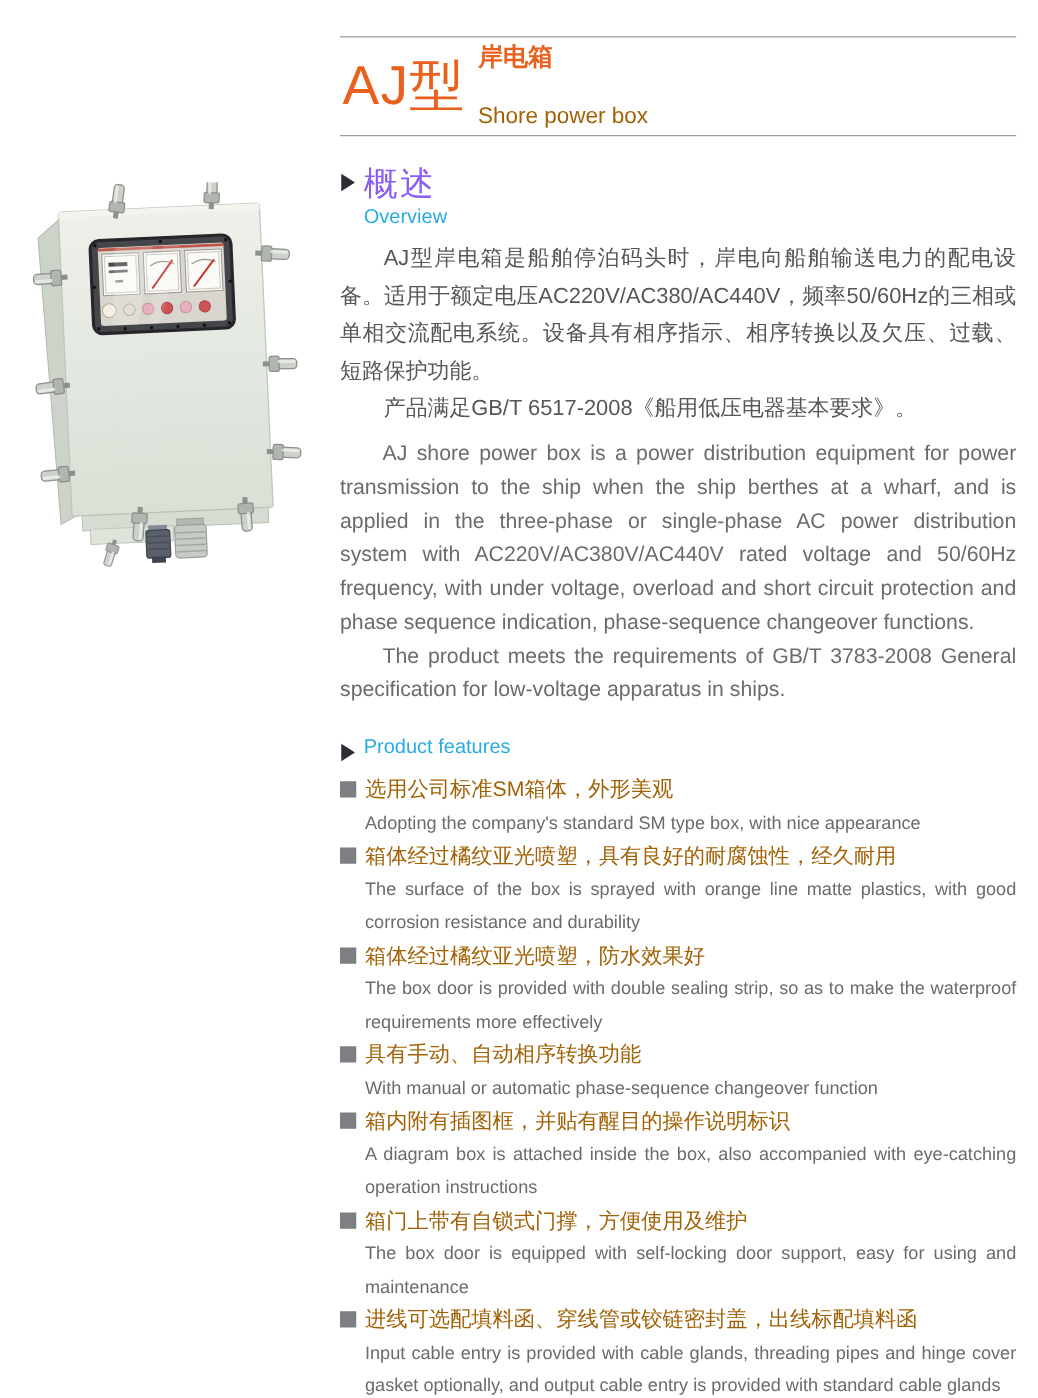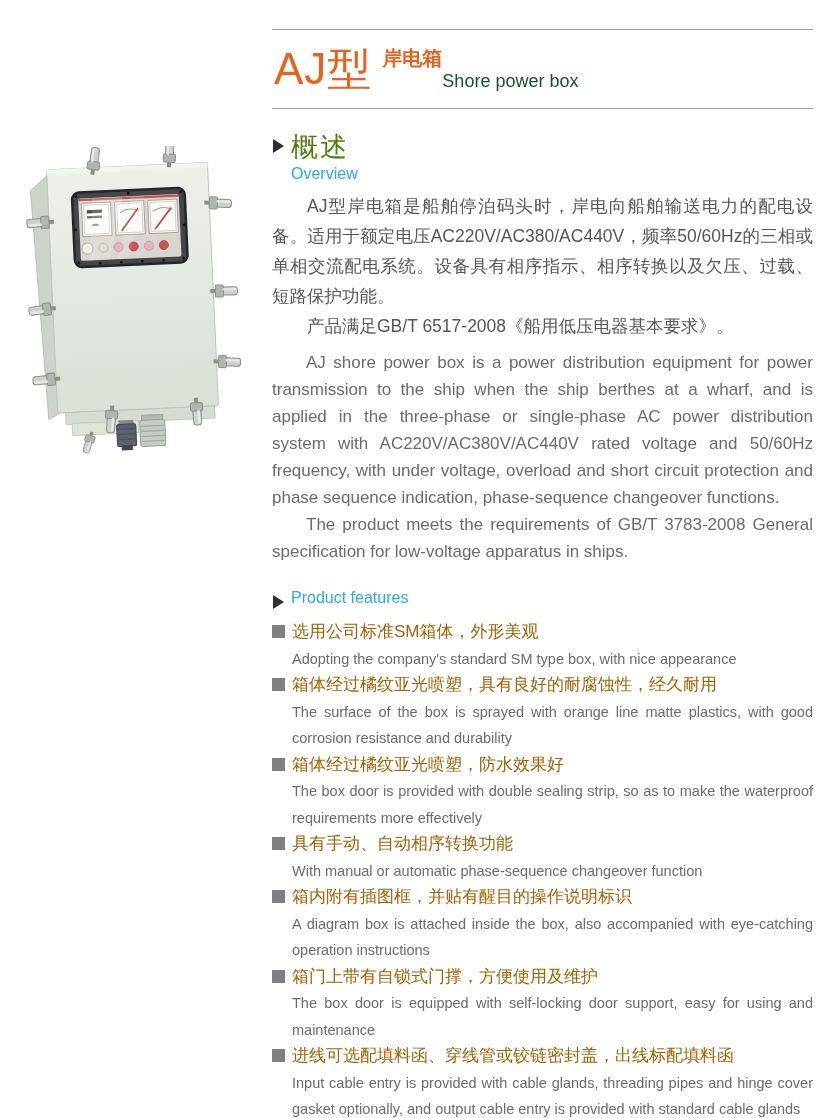--- a/index.html
+++ b/index.html
@@ -9,28 +9,28 @@
   
   .photo{position:absolute;left:14px;top:146px;width:252px;height:314px;}
 
   
   .content{position:absolute;left:272px;top:0;width:541px;}
   .rule{border-top:1.5px solid #9c9ea0;height:0;}
   .rule-top{margin-top:29px;}
 
   .title-row{display:flex;align-items:center;height:78px;padding-left:2px;}
   .model{font-size:44px;line-height:44px;color:#e9611f;letter-spacing:1px;}
-  .subtitle{margin-left:10px;display:flex;justify-content:space-between;}
+  .subtitle{margin-left:10px;display:flex;flex-direction:column;justify-content:space-between;}
   .subtitle-zh{font-size:20px;font-weight:bold;color:#e9611f;line-height:23px;}
-  .subtitle-en{font-size:18px;color:#14532d;line-height:21px;margin-top:24px;}
+  .subtitle-en{font-size:18px;color:#a16207;line-height:21px;margin-top:24px;}
 
   .sec-head{position:relative;padding-left:19px;margin-top:23px;}
   .tri{position:absolute;left:1px;top:7px;width:0;height:0;
        border-left:11px solid #2b2e36;border-top:7px solid transparent;border-bottom:7px solid transparent;}
-  .sec-head-zh{font-size:27px;color:#4d7c0f;letter-spacing:2px;line-height:31px;}
+  .sec-head-zh{font-size:27px;color:#8b5cf6;letter-spacing:2px;line-height:31px;}
   .sec-head-en{font-size:16px;color:#29abe2;line-height:20px;margin-top:1px;}
 
   .p-zh{font-size:17.5px;color:#55565a;line-height:30px;text-align:justify;text-indent:2em;margin:0;}
   .p-zh.first{margin-top:7px;}
   .p-en{font-size:17px;color:#6a6b6d;line-height:27px;text-align:justify;text-indent:2em;margin:0;}
   .p-en.first{margin-top:8px;}
 
   .features-list{margin-top:11px;}
   .feat-zh{font-size:17px;color:#a16207;line-height:26.5px;}
   .sq{display:inline-block;width:13px;height:13px;background:#7d7f82;margin-right:7px;vertical-align:-1px;}

